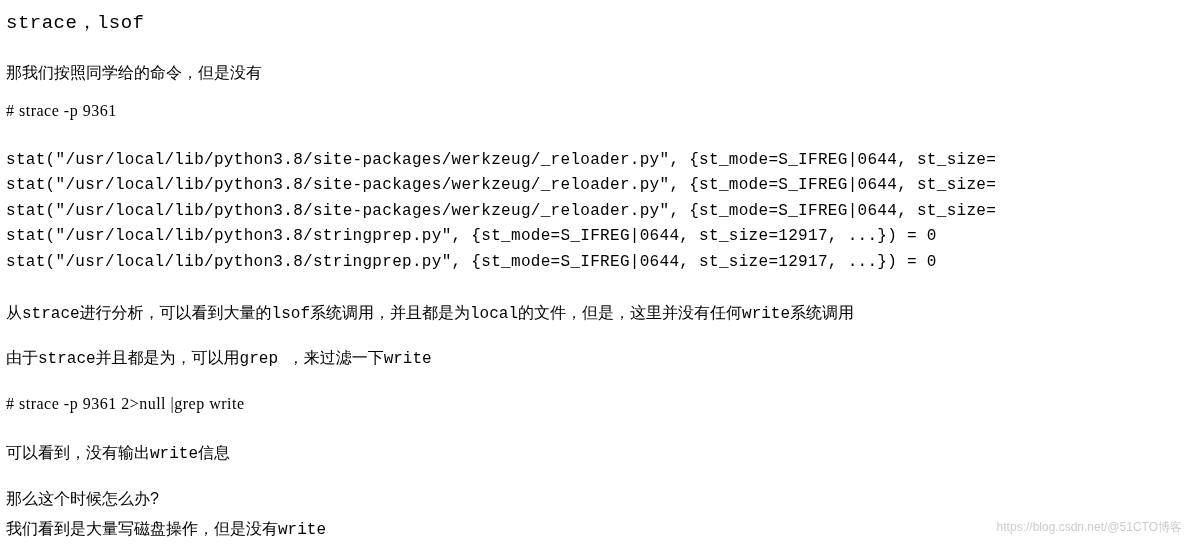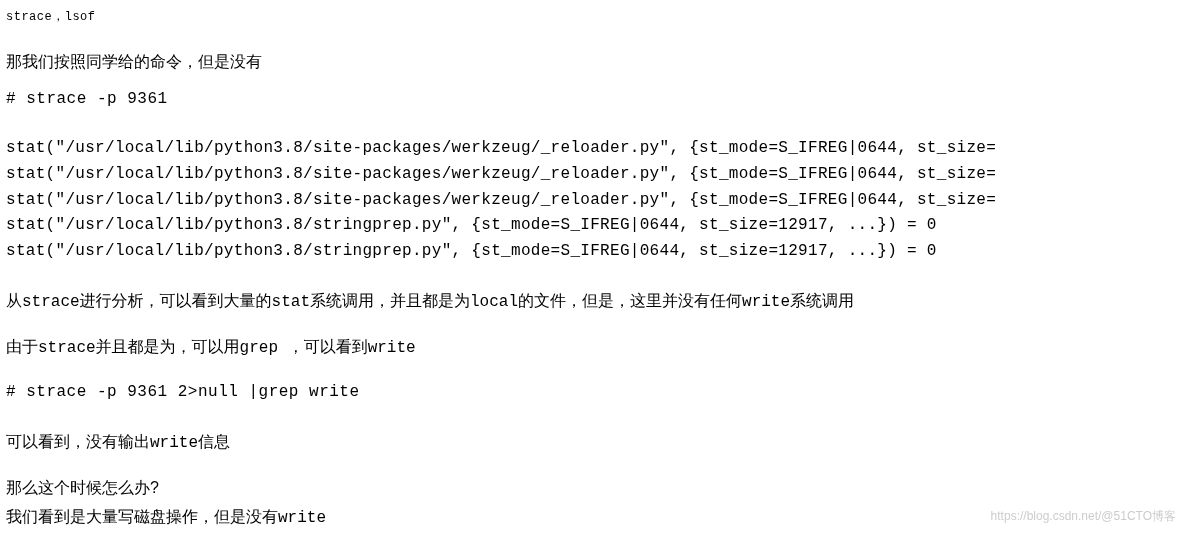--- a/index.html
+++ b/index.html
@@ -12,48 +12,48 @@
       font-size: 16px;
       line-height: 1.6;
       color: #000;
       background: #fff;
       padding: 8px 6px;
       width: 1184px;
       position: relative;
     }
     .mono {
       font-family: "Consolas", "Courier New", monospace;
-      font-size: 12px;
+      font-size: 19px;
       letter-spacing: 0.5px;
     }
     .para {
       margin-bottom: 4px;
     }
     .block {
       margin-bottom: 24px;
     }
     .block-small {
       margin-bottom: 18px;
     }
     .code-line {
       font-family: "Consolas", "Courier New", monospace;
       font-size: 16px;
       white-space: pre;
       letter-spacing: 0.3px;
     }
     .cmd {
-      font-family: Liberation Mono, monospace;
+      font-family: Liberation Serif, serif;
       font-size: 16px;
       letter-spacing: 0.5px;
       margin-top: 12px;
     }
     .watermark {
       position: absolute;
       bottom: 14px;
-      right: 8px;
+      right: 2px;
       color: #ccc;
       font-size: 12px;
       font-family: Arial, sans-serif;
       letter-spacing: 0;
       padding-left: 16px;
     }
     .mixed {
       font-size: 16px;
     }
     .mixed .kw {
@@ -71,25 +71,25 @@
 <div class="para">那我们按照同学给的命令，但是没有</div>
 <div class="cmd block"># strace -p 9361</div>
 
 <div class="code-line">stat("/usr/local/lib/python3.8/site-packages/werkzeug/_reloader.py", {st_mode=S_IFREG|0644, st_size=</div>
 <div class="code-line">stat("/usr/local/lib/python3.8/site-packages/werkzeug/_reloader.py", {st_mode=S_IFREG|0644, st_size=</div>
 <div class="code-line">stat("/usr/local/lib/python3.8/site-packages/werkzeug/_reloader.py", {st_mode=S_IFREG|0644, st_size=</div>
 <div class="code-line">stat("/usr/local/lib/python3.8/stringprep.py", {st_mode=S_IFREG|0644, st_size=12917, ...}) = 0</div>
 <div class="code-line block">stat("/usr/local/lib/python3.8/stringprep.py", {st_mode=S_IFREG|0644, st_size=12917, ...}) = 0</div>
 
 <div class="mixed block-small">
-  <span>从</span><span class="kw">strace</span><span>进行分析，可以看到大量的</span><span class="kw">stat</span><span>系统调用，并且都是为</span><span class="kw">local</span><span>的文件，但是，这里并没有任何</span><span class="kw">write</span><span>系统调用</span>
+  <span>从</span><span class="kw">strace</span><span>进行分析，可以看到大量的</span><span class="kw">lsof</span><span>系统调用，并且都是为</span><span class="kw">local</span><span>的文件，但是，这里并没有任何</span><span class="kw">write</span><span>系统调用</span>
 </div>
 
 <div class="mixed block-small">
-  <span>由于</span><span class="kw">strace</span><span>并且都是为，可以用</span><span class="kw">grep </span><span>，可以看到</span><span class="kw">write</span>
+  <span>由于</span><span class="kw">strace</span><span>并且都是为，可以用</span><span class="kw">grep </span><span>，来过滤一下</span><span class="kw">write</span>
 </div>
 
 <div class="cmd block"># strace -p 9361 2&gt;null |grep write</div>
 
 <div class="mixed block-small">
   <span>可以看到，没有输出</span><span class="kw">write</span><span>信息</span>
 </div>
 
 <div class="para">那么这个时候怎么办?</div>
 <div class="mixed">

